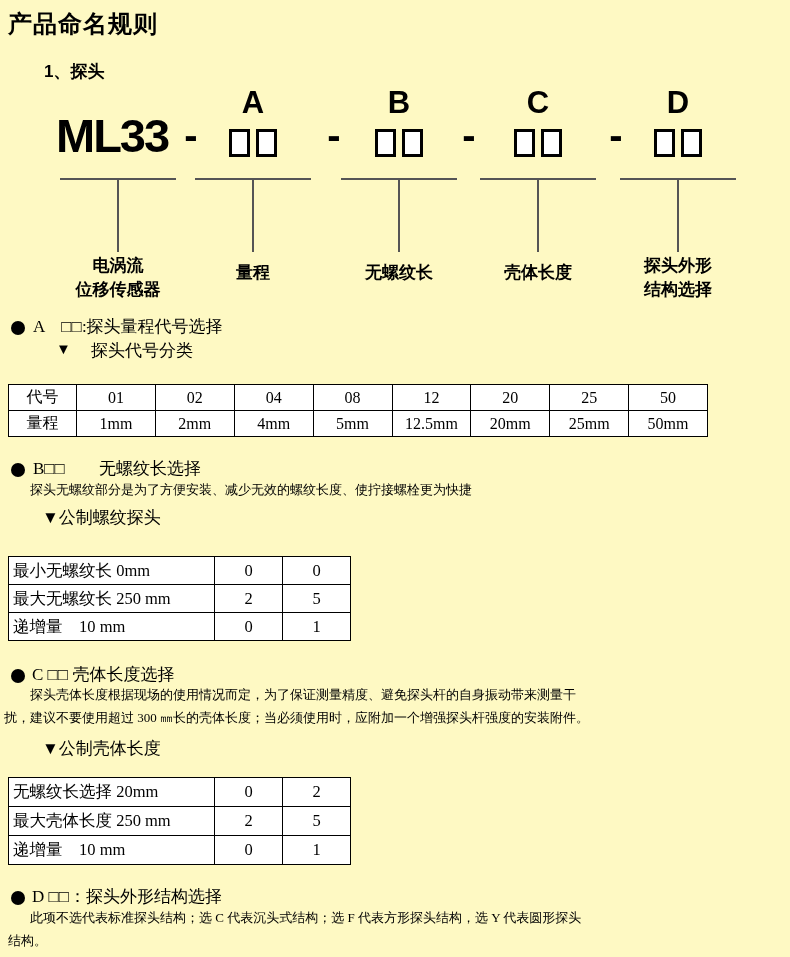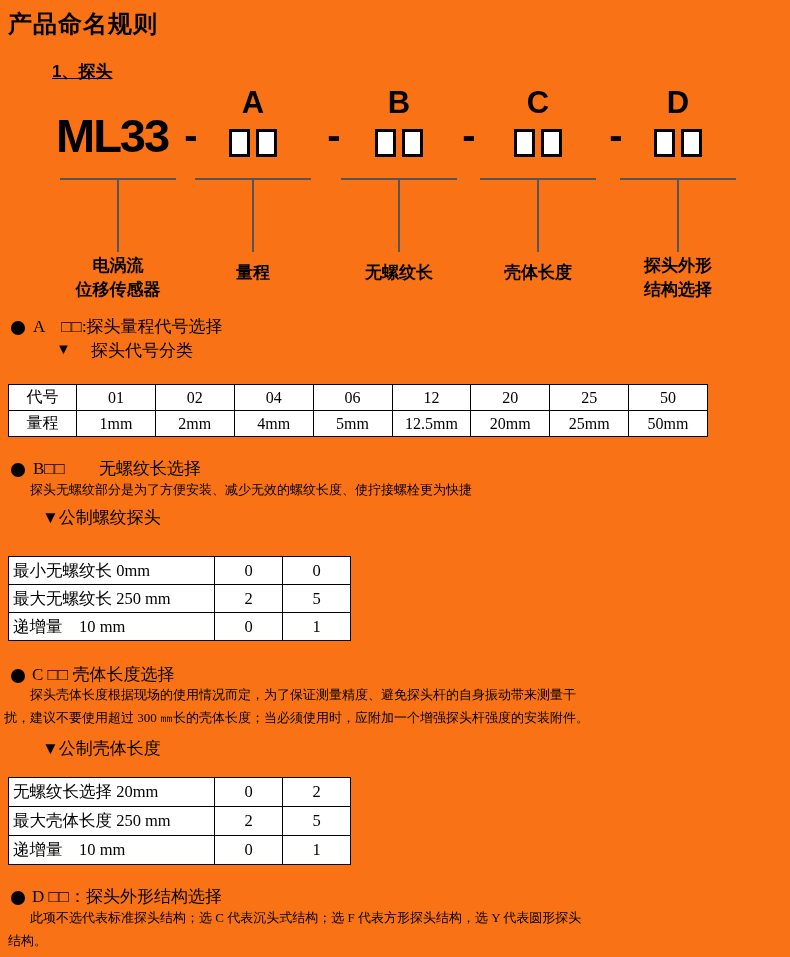--- a/index.html
+++ b/index.html
@@ -1,26 +1,26 @@
 <!DOCTYPE html>
 <html><head>
 <meta charset="utf-8">
 <style>
   * { margin:0; padding:0; box-sizing:border-box; }
   html,body { background:#ffffff; }
   body { font-family:"Liberation Serif", serif; color:#000; }
   .page {
-    position:relative; width:790px; height:957px; background:#f97316;
+    position:relative; width:790px; height:957px; background:#fef9c3;
     overflow:hidden;
   }
   .abs { position:absolute; white-space:nowrap; }
 
   
   .doc-title { left:8px; top:8px; font-family:"Liberation Sans",sans-serif; font-weight:bold; font-size:24px; letter-spacing:1px; }
-  .sec-no   { left:52px; top:60px; font-family:"Liberation Sans",sans-serif; font-weight:bold; font-size:17px;text-decoration:underline; }
+  .sec-no   { left:44px; top:60px; font-family:"Liberation Sans",sans-serif; font-weight:bold; font-size:17px; }
 
   
   .seg-letter { top:85px; transform:translateX(-50%); font-family:"Liberation Sans",sans-serif; font-weight:bold; font-size:31px; }
   .model      { left:56px; top:108px; font-family:"Liberation Sans",sans-serif; font-weight:bold; font-size:47px; letter-spacing:-2px; }
   .dash       { top:113px; transform:translateX(-50%); font-family:"Liberation Sans",sans-serif; font-weight:bold; font-size:40px; }
   .boxpair    { top:129px; display:flex; gap:6px; }
   .boxpair .box { width:21px; height:28px; border:3px solid #000; background:#fff; }
   .bracket    { top:178px; width:116px; height:74px; border-top:2px solid #555; }
   .bracket .stem { width:2px; height:100%; background:#555; margin:0 auto; }
   .seg-label  { transform:translateX(-50%); text-align:center; font-family:"Liberation Sans",sans-serif; font-weight:bold; font-size:17px; line-height:24px; white-space:nowrap; }
@@ -125,21 +125,21 @@
         <col>
         <col>
         <col>
       </colgroup>
     <tbody>
         <tr>
           <td class="first">代号</td>
           <td>01</td>
           <td>02</td>
           <td>04</td>
-          <td>06</td>
+          <td>08</td>
           <td>12</td>
           <td>20</td>
           <td>25</td>
           <td>50</td>
         </tr>
         <tr>
           <td class="first">量程</td>
           <td>1mm</td>
           <td>2mm</td>
           <td>4mm</td>

